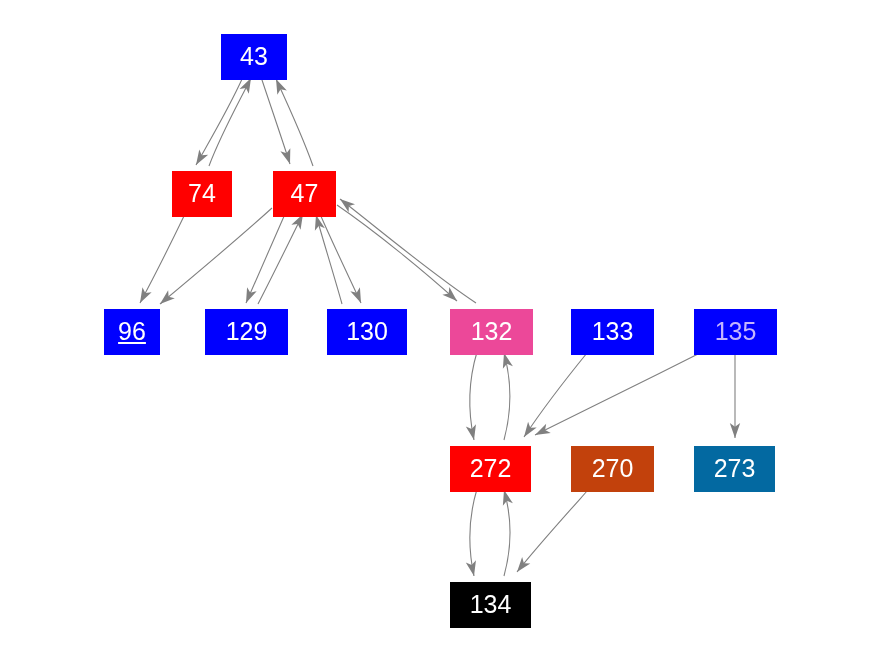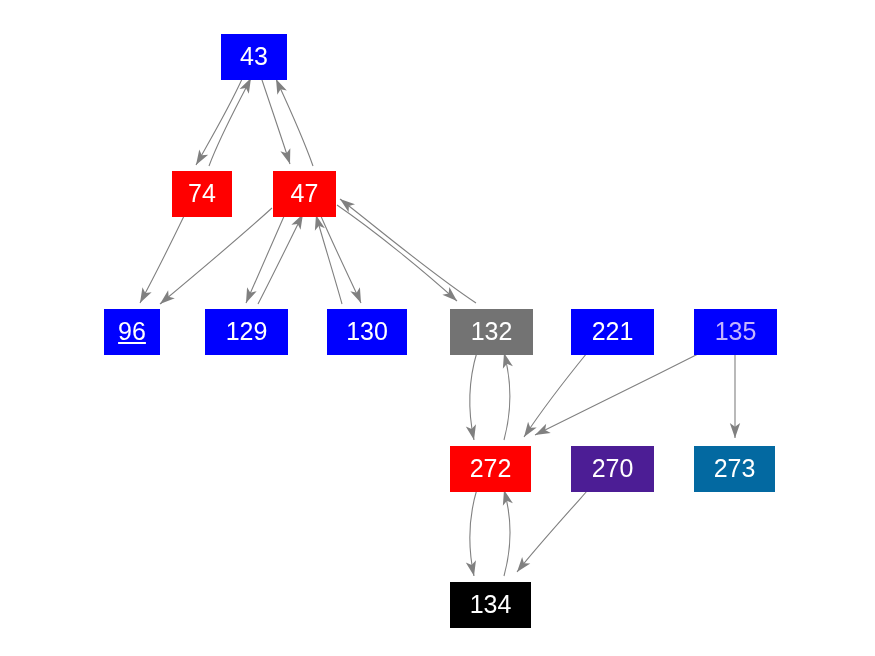--- a/index.html
+++ b/index.html
@@ -152,33 +152,33 @@
       </div>
       <div class="graph-node" style="left: 104px; top: 305px; width: 56px; height: 46px; background: rgb(0, 0, 255); color: rgb(255, 255, 255); text-decoration: underline;">
         <span class="node-label">96</span>
       </div>
       <div class="graph-node" style="left: 205px; top: 305px; width: 83px; height: 46px; background: rgb(0, 0, 255); color: rgb(255, 255, 255);">
         <span class="node-label">129</span>
       </div>
       <div class="graph-node" style="left: 327px; top: 305px; width: 80px; height: 46px; background: rgb(0, 0, 255); color: rgb(255, 255, 255);">
         <span class="node-label">130</span>
       </div>
-      <div class="graph-node" style="left: 450px; top: 305px; width: 83px; height: 46px; background: #737373; color: rgb(255, 255, 255);">
+      <div class="graph-node" style="left: 450px; top: 305px; width: 83px; height: 46px; background: #ec4899; color: rgb(255, 255, 255);">
         <span class="node-label">132</span>
       </div>
       <div class="graph-node" style="left: 571px; top: 305px; width: 83px; height: 46px; background: rgb(0, 0, 255); color: rgb(255, 255, 255);">
-        <span class="node-label">221</span>
+        <span class="node-label">133</span>
       </div>
       <div class="graph-node" style="left: 694px; top: 305px; width: 83px; height: 46px; background: rgb(0, 0, 255); color: #c4b5fd;">
         <span class="node-label">135</span>
       </div>
       <div class="graph-node" style="left: 450px; top: 442px; width: 81px; height: 46px; background: rgb(255, 0, 0); color: rgb(255, 255, 255);">
         <span class="node-label">272</span>
       </div>
-      <div class="graph-node" style="left: 571px; top: 442px; width: 83px; height: 46px; background: #4c1d95; color: rgb(255, 255, 255);">
+      <div class="graph-node" style="left: 571px; top: 442px; width: 83px; height: 46px; background: #c2410c; color: rgb(255, 255, 255);">
         <span class="node-label">270</span>
       </div>
       <div class="graph-node" style="left: 694px; top: 442px; width: 81px; height: 46px; background: #0369a1; color: rgb(255, 255, 255); align-items: center;">
         <span class="node-label">273</span>
       </div>
       <div class="graph-node" style="left: 450px; top: 578px; width: 81px; height: 46px; background: #000000; color: rgb(255, 255, 255);">
         <span class="node-label">134</span>
       </div>
     </div>
 

